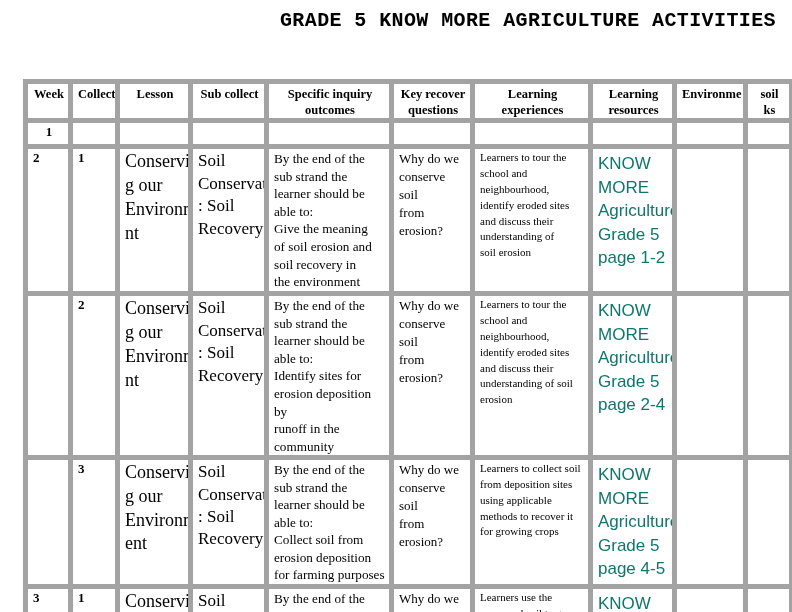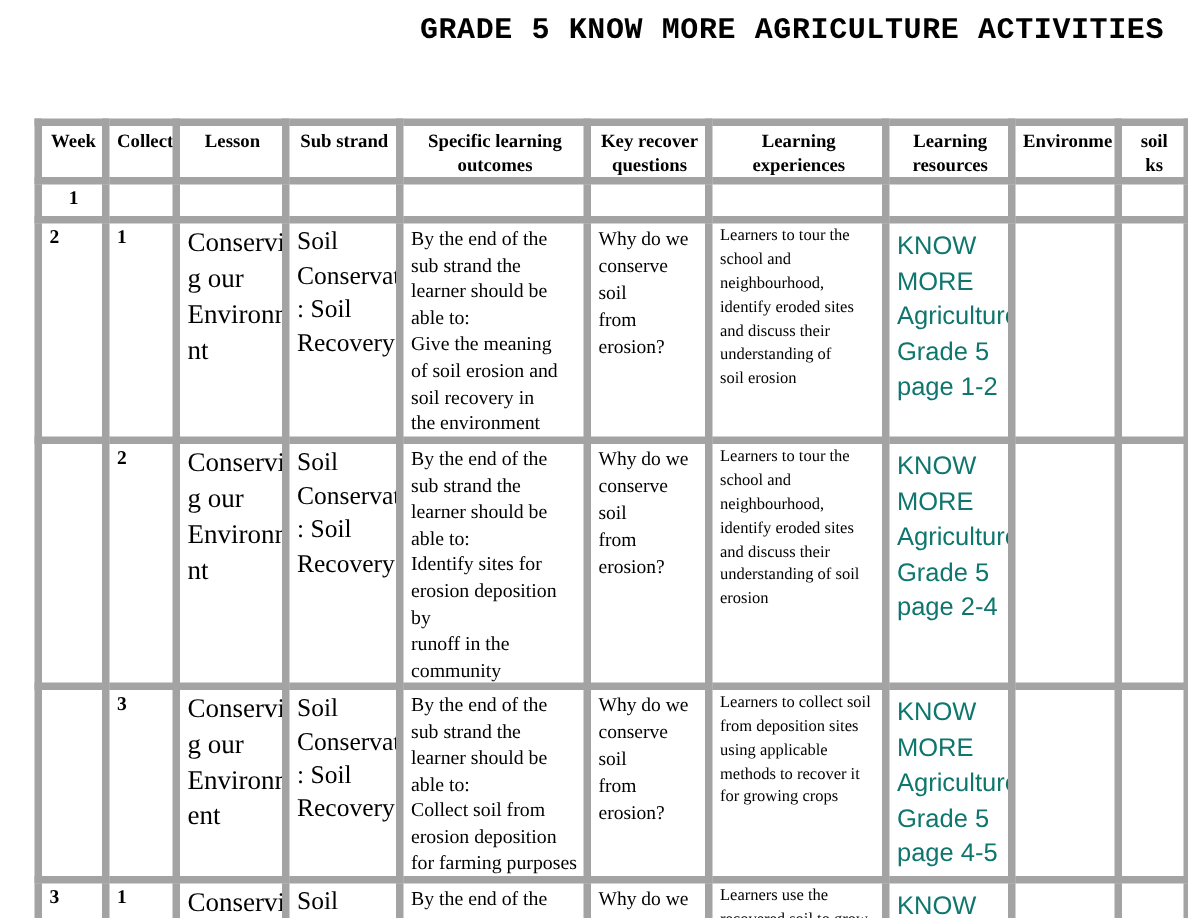--- a/index.html
+++ b/index.html
@@ -80,22 +80,22 @@
     <col style="width:118px">
       <col style="width:84px">
       <col style="width:71px">
     <col style="width:46px">
   </colgroup>
   <thead>
     <tr class="hdr">
       <th>Week</th>
       <th>Collect</th>
       <th>Lesson</th>
-      <th>Sub strand</th>
-      <th>Specific learning
+      <th>Sub collect</th>
+      <th>Specific inquiry
 outcomes</th>
       <th>Key recover
 questions</th>
       <th>Learning
 experiences</th>
       <th>Learning
 resources</th>
       <th>Environme</th>
       <th>soil
 ks</th>

